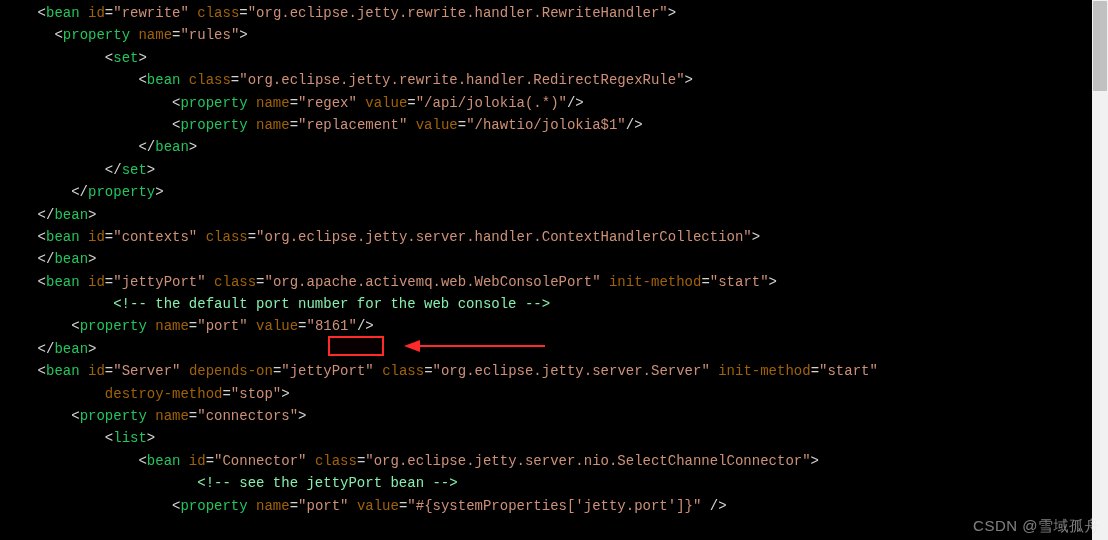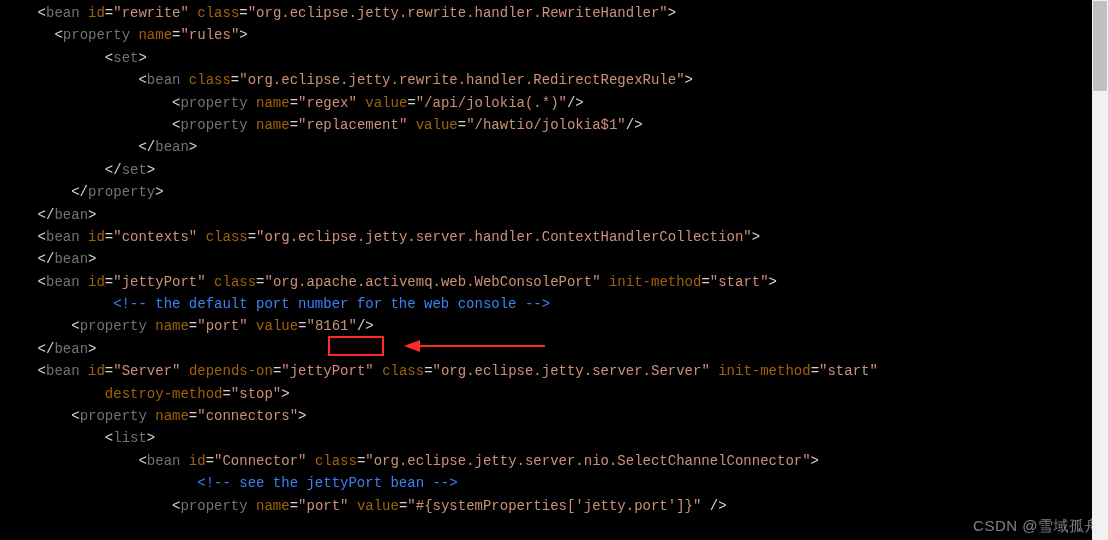--- a/index.html
+++ b/index.html
@@ -9,24 +9,24 @@
       font-size: 14px;
       line-height: 1.6;
       color: #ccc;
       padding: 2px 0 0 0;
       width: 1108px;
       height: 540px;
       position: relative;
       overflow: hidden;
     }
     .code { white-space: pre; padding-left: 4px; }
-    .t-green { color: #737373; }
+    .t-green { color: #22c55e; }
     .t-orange { color: #ce9178; }
     .t-cyan { color: #a16207; }
-    .t-teal { color: #3b82f6; }
+    .t-teal { color: #86efac; }
     .t-white { color: #d4d4d4; }
     .highlight-box {
       position: absolute;
       border: 2px solid #ff2a2a;
       background: rgba(255,0,0,0.03);
       pointer-events: none;
     }
     .arrow {
       position: absolute;
       pointer-events: none;

